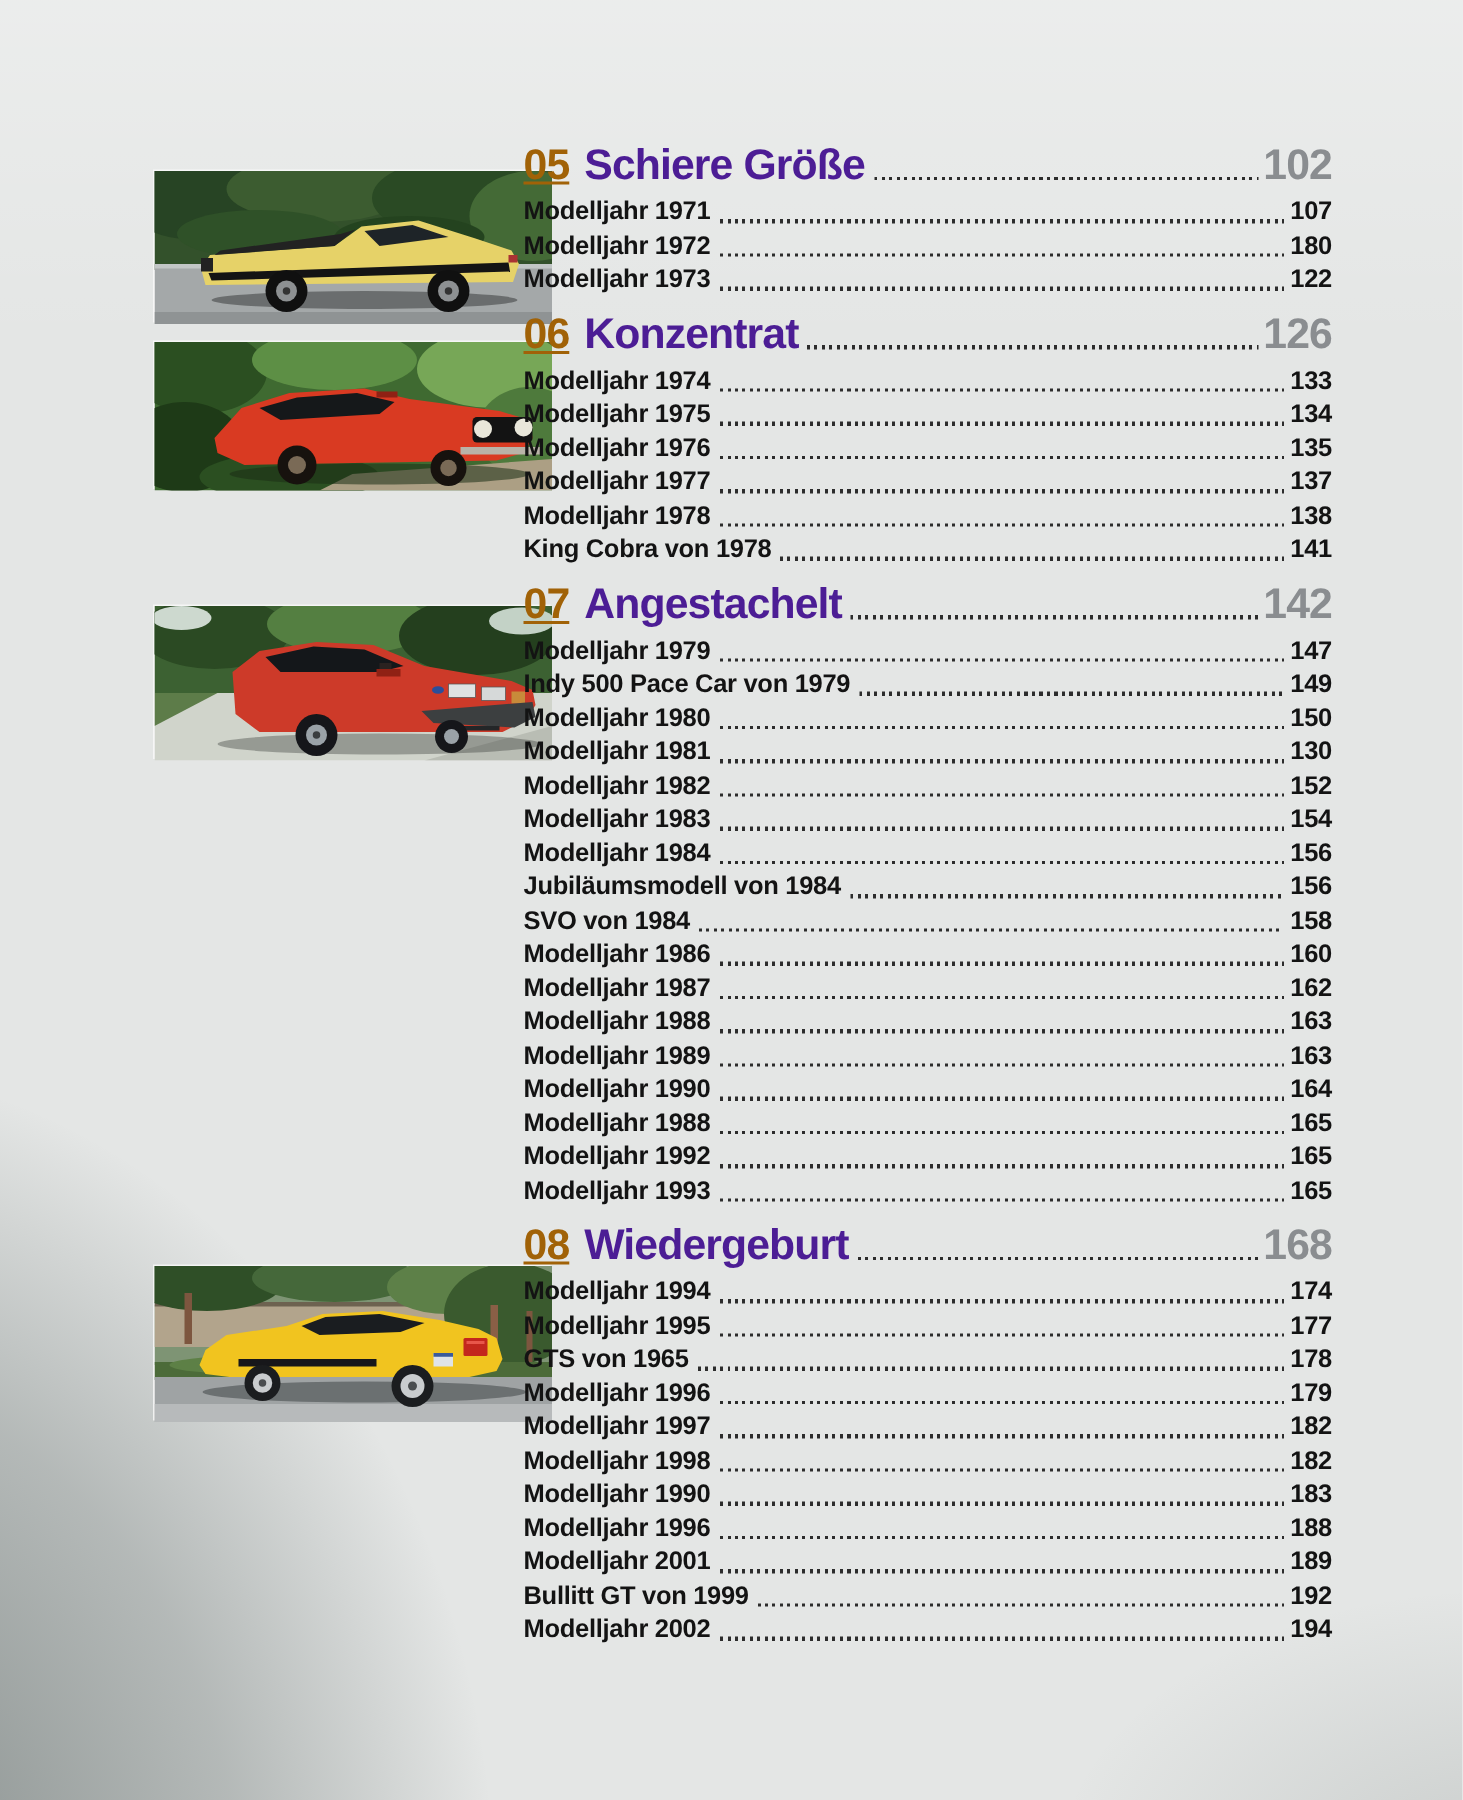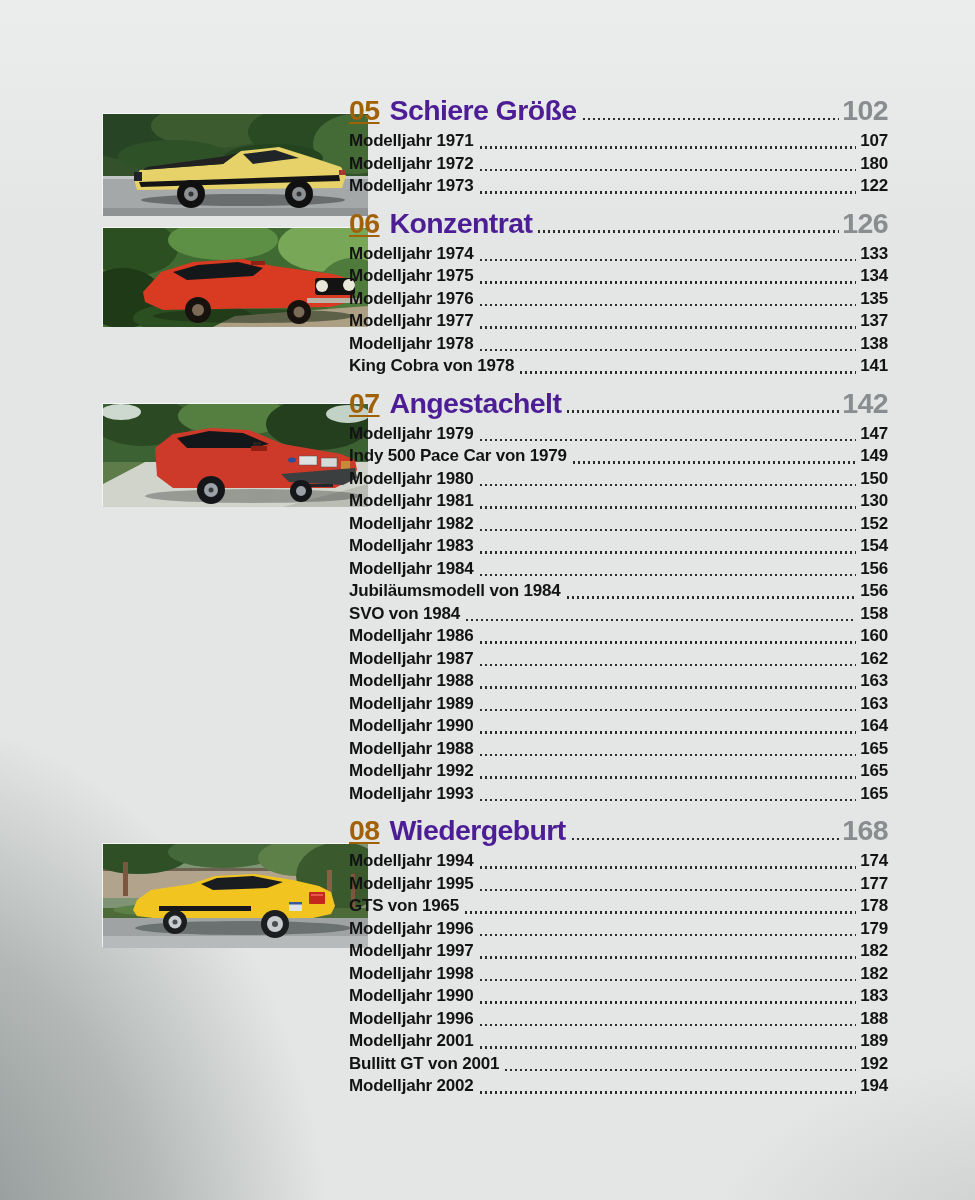--- a/index.html
+++ b/index.html
@@ -358,21 +358,21 @@
           <span class="entry-label">Modelljahr 1996</span>
           <span class="leader"></span>
           <span class="entry-page">188</span>
         </div>
         <div class="entry-row">
           <span class="entry-label">Modelljahr 2001</span>
           <span class="leader"></span>
           <span class="entry-page">189</span>
         </div>
         <div class="entry-row">
-          <span class="entry-label">Bullitt GT von 2001</span>
+          <span class="entry-label">Bullitt GT von 1999</span>
           <span class="leader"></span>
           <span class="entry-page">192</span>
         </div>
         <div class="entry-row">
           <span class="entry-label">Modelljahr 2002</span>
           <span class="leader"></span>
           <span class="entry-page">194</span>
         </div>
       </section>
     </main>

